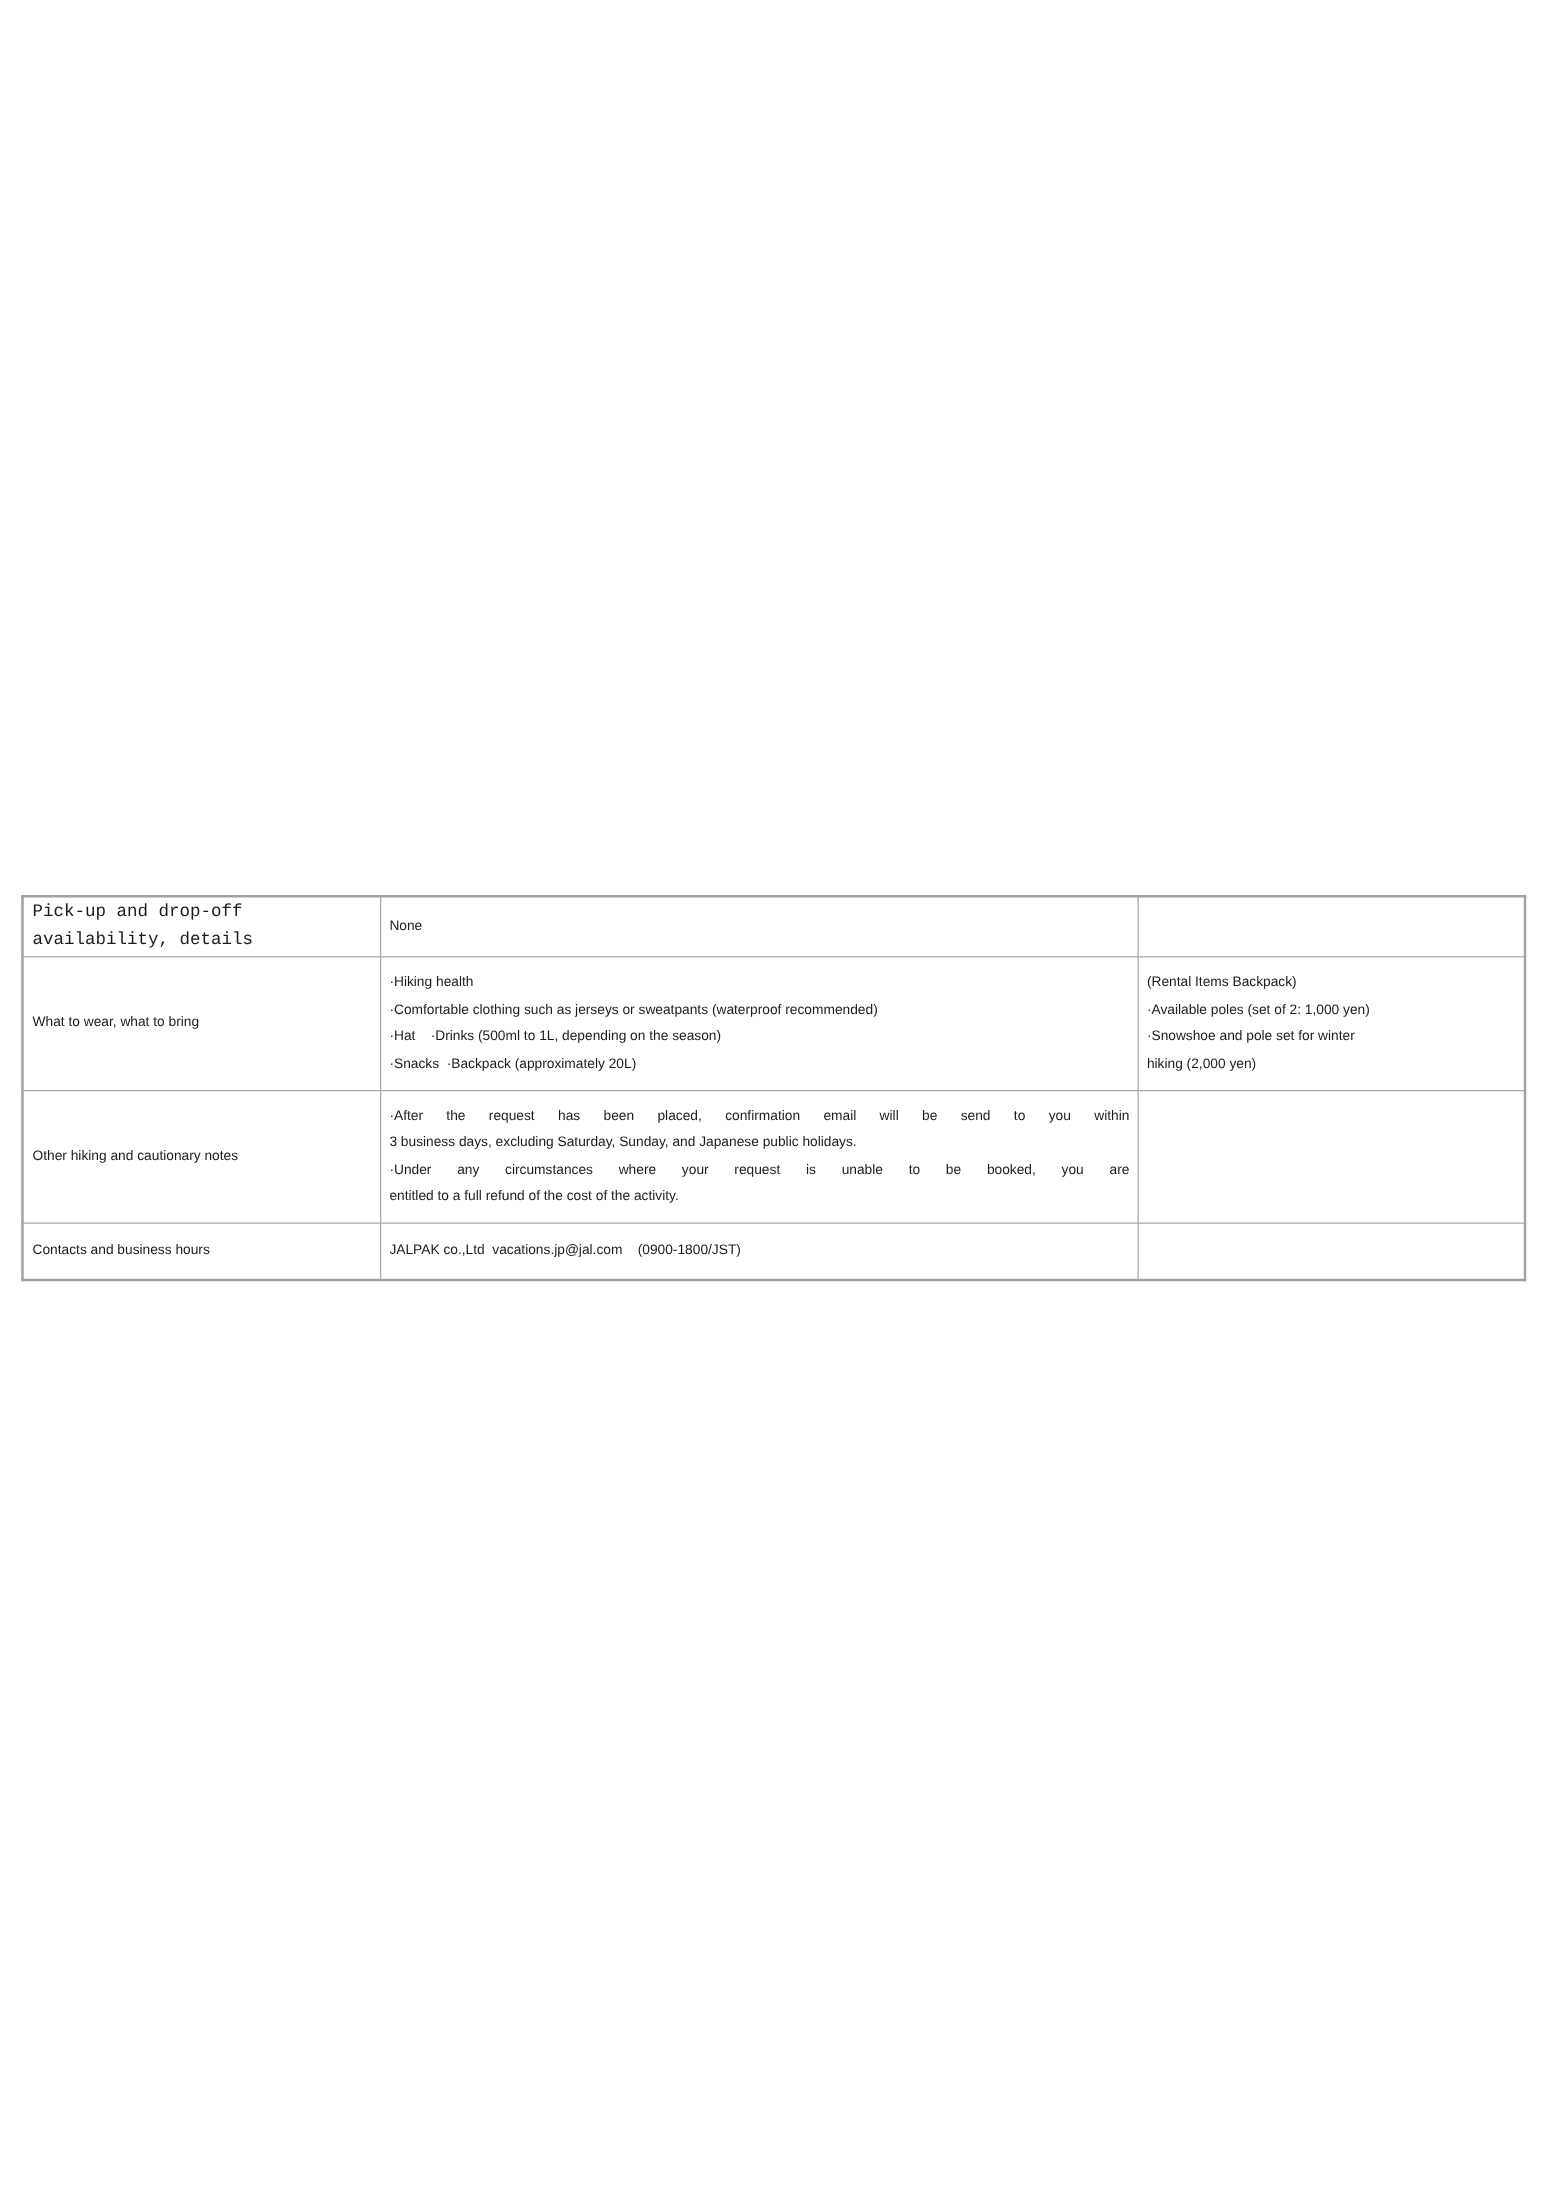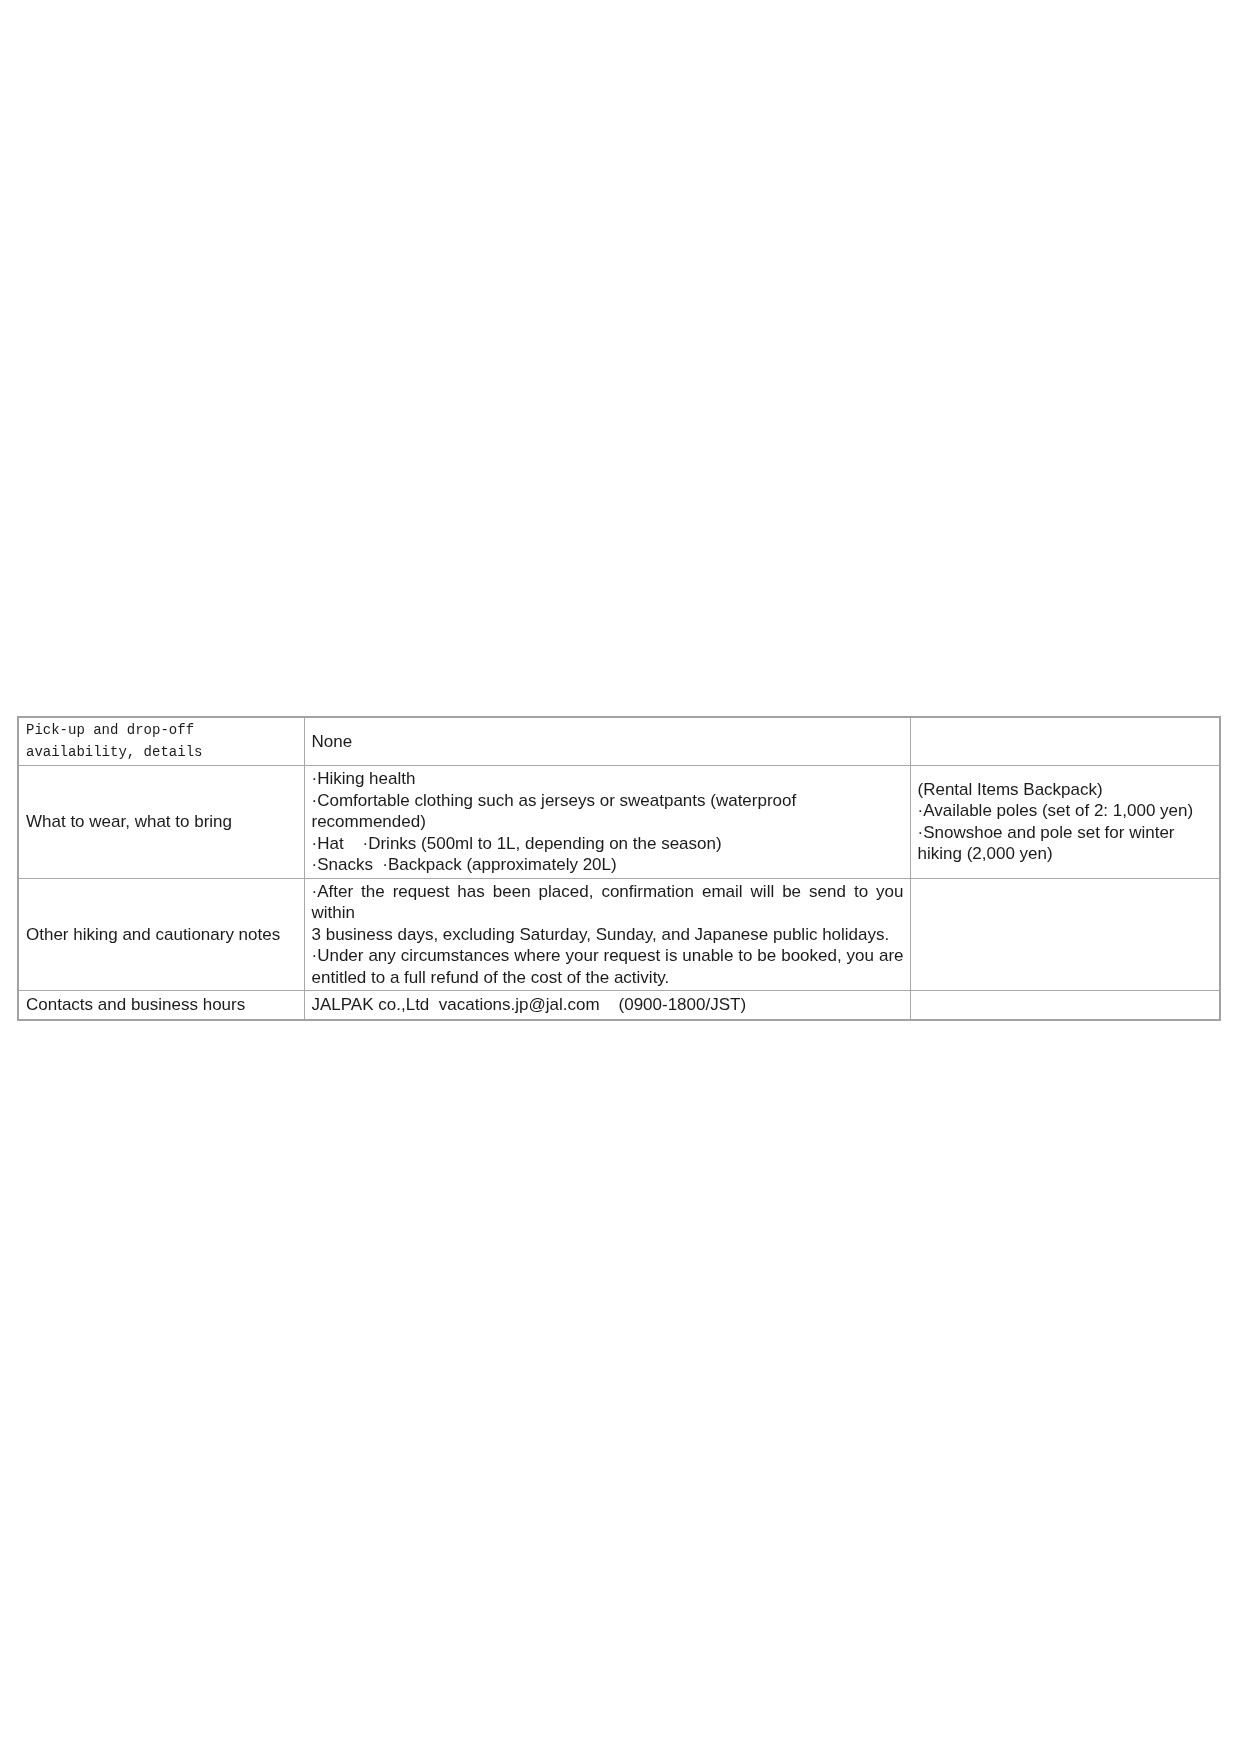--- a/index.html
+++ b/index.html
@@ -21,21 +21,21 @@
     left: 17px;
     top: 716px;
     width: 1202px;
     border-collapse: collapse;
     table-layout: fixed;
     border: 2px solid #a2a2a2;
   }
   table.info-table td {
     border: 1px solid #a8a8a8;
     vertical-align: middle;
-    font-size: 17px;
+    font-size: 11px;
     line-height: 21.5px;
     padding: 2px 6px 2px 7px;
     overflow: hidden;
   }
   td.col-label {
     padding-left: 4px;
     padding-right: 2px;
   }
   td.col-label.small {
     font-size: 14px;
@@ -46,21 +46,21 @@
   }
   .line.stretch {
     white-space: normal;
     text-align: justify;
     text-align-last: justify;
   }
   tr.r1 { height: 36px; }
   tr.r2 { height: 107px; }
   tr.r3 { height: 32px; }
   tr.r4 { height: 106px; }
-  tr.r5 { height: 29px; }
+  tr.r5 { height: 45px; }
 </style>
 </head>
 <body>
 
 <div class="page">
   <table class="info-table">
     <colgroup>
       <col style="width:286px">
       <col style="width:606px">
       <col style="width:310px">

